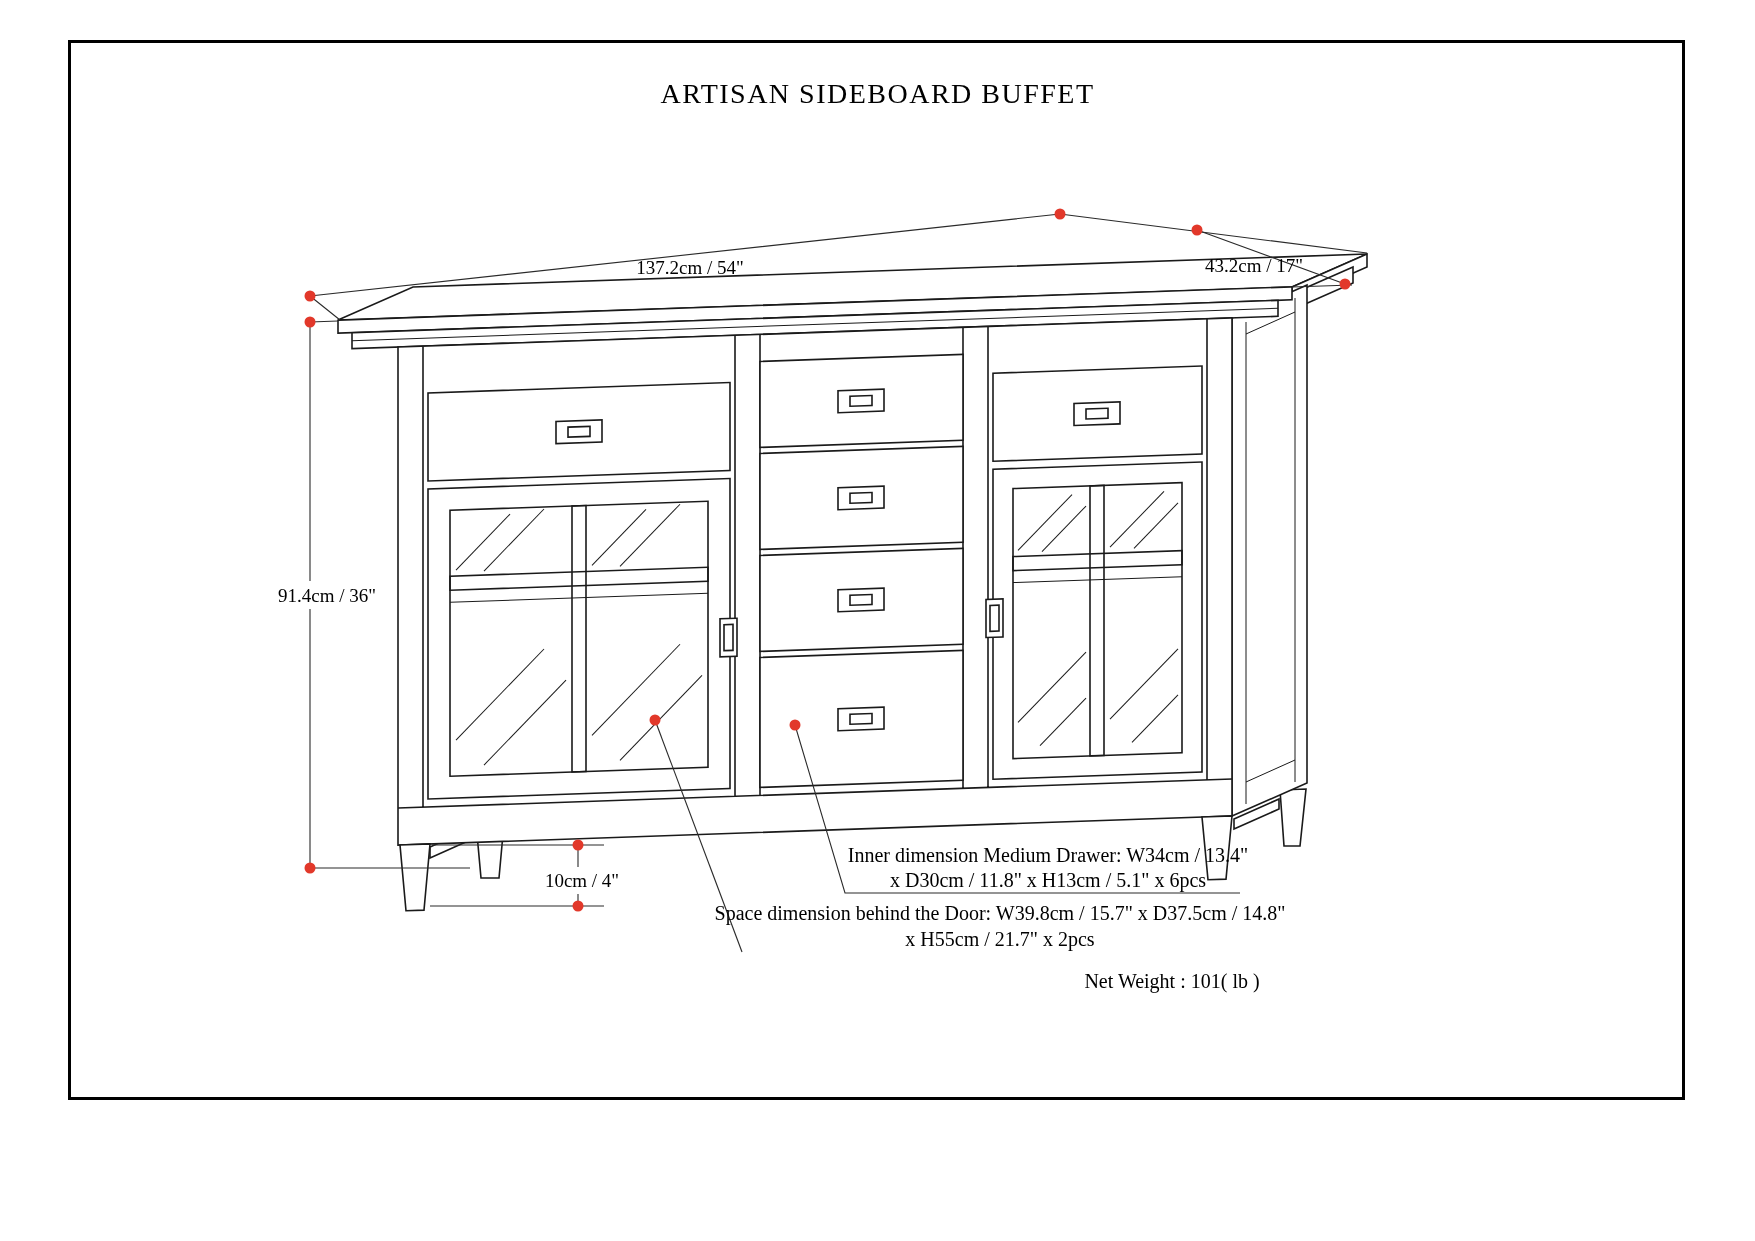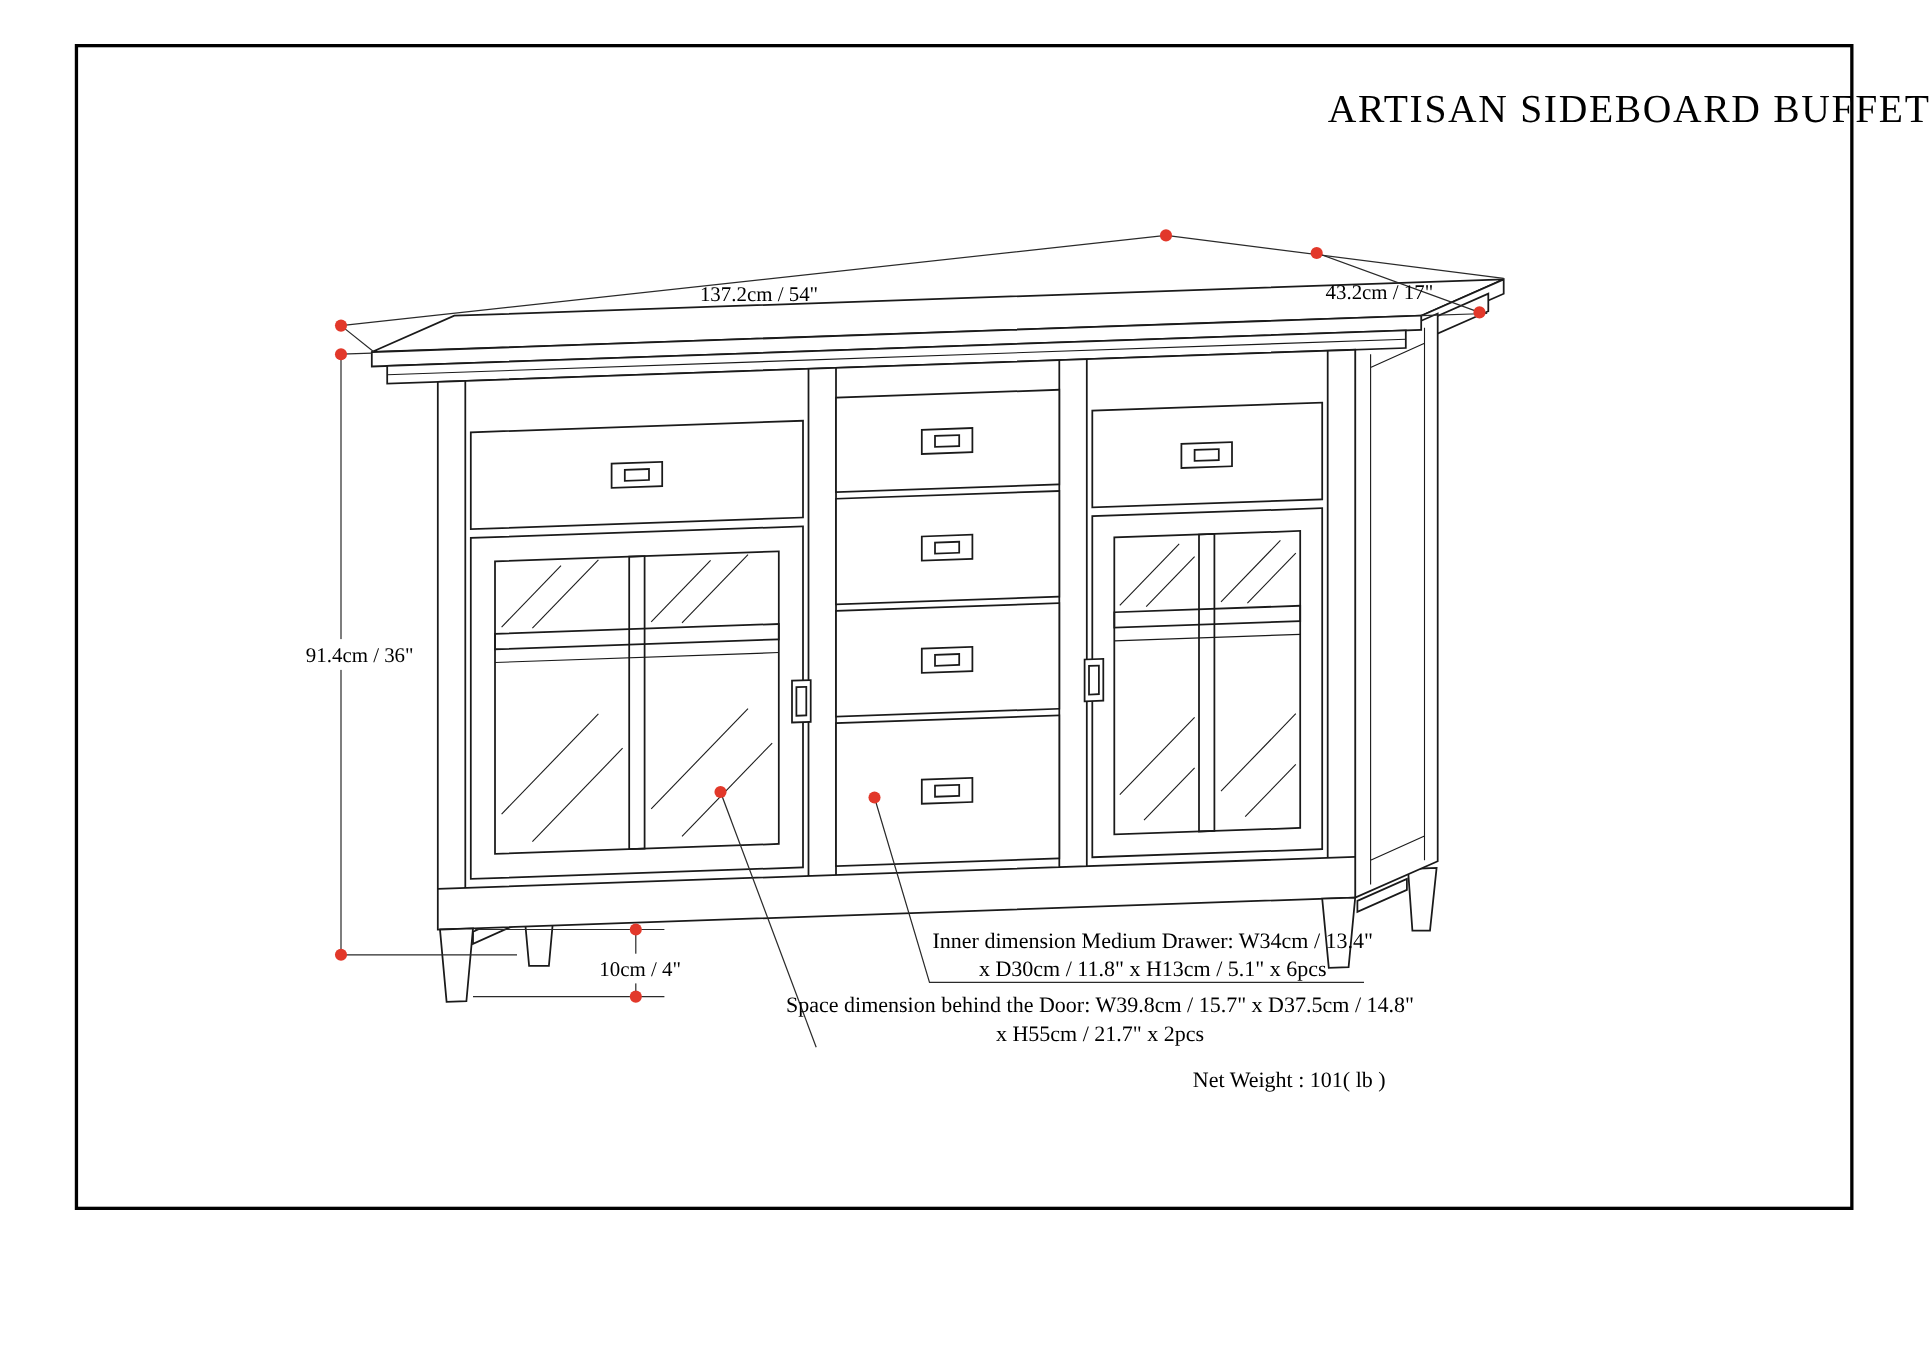--- a/index.html
+++ b/index.html
@@ -1,21 +1,21 @@
 <!DOCTYPE html>
 <html><head>
 <meta charset="utf-8">
 <style>
   html,body{margin:0;padding:0;background:#ffffff;}
   .canvas{position:relative;width:1755px;height:1241px;background:#ffffff;overflow:hidden;
           font-family:"Liberation Serif","DejaVu Serif",serif;color:#000;}
   .frame{position:absolute;left:68px;top:40px;width:1617px;height:1060px;
          border:3px solid #000;box-sizing:border-box;background:transparent;}
-  .title{position:absolute;left:0;top:78px;width:100%;text-align:right;
-         font-size:36px;letter-spacing:1.5px;color:#000;}
+  .title{position:absolute;left:0;top:78px;width:100%;text-align:center;
+         font-size:28px;letter-spacing:1.5px;color:#000;}
   svg.diagram{position:absolute;left:0;top:0;}
   .face{fill:#ffffff;stroke:#1a1a1a;stroke-width:1.6;}
   .ln{fill:none;stroke:#1a1a1a;stroke-width:1.6;}
   .thin{fill:none;stroke:#1a1a1a;stroke-width:1;}
   .dimline{fill:none;stroke:#2a2a2a;stroke-width:1.1;}
   .dot{fill:#e2382a;stroke:none;}
   .dimtext{font:19px "Liberation Serif","DejaVu Serif",serif;fill:#000;}
   .anntext{font:20px "Liberation Serif","DejaVu Serif",serif;fill:#000;}
   .mask{fill:#ffffff;stroke:none;}
 </style>

